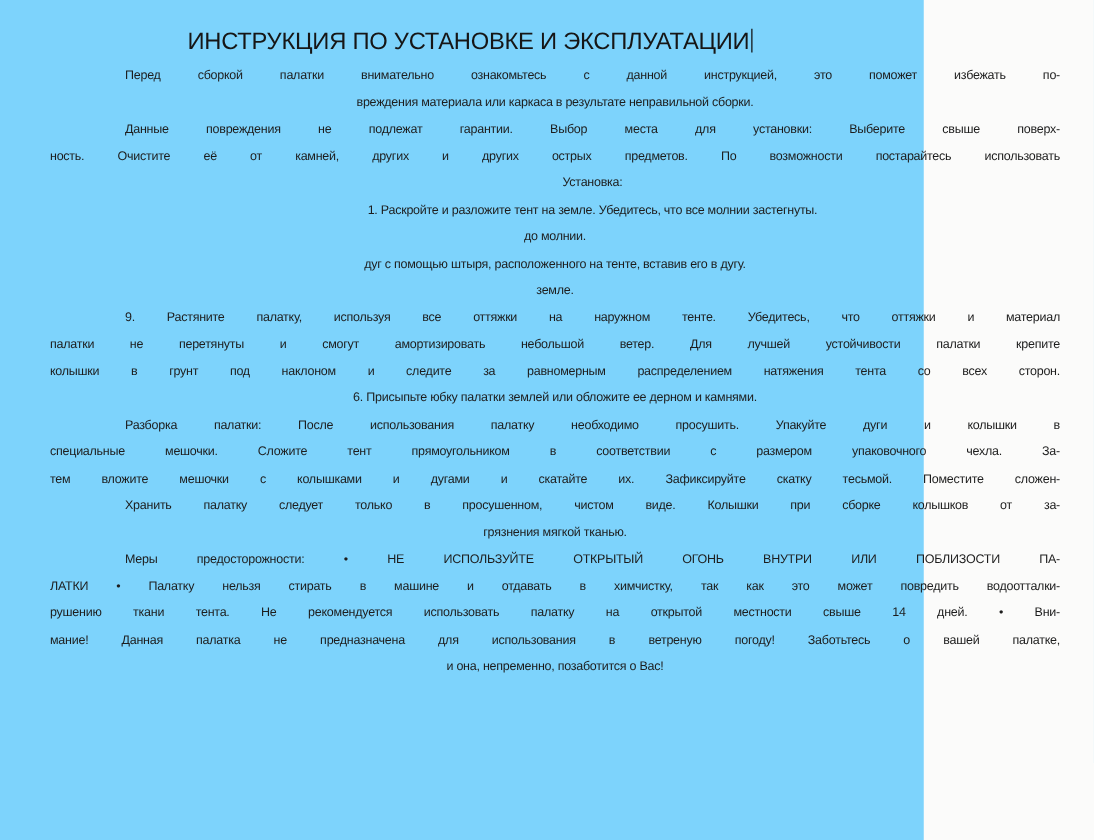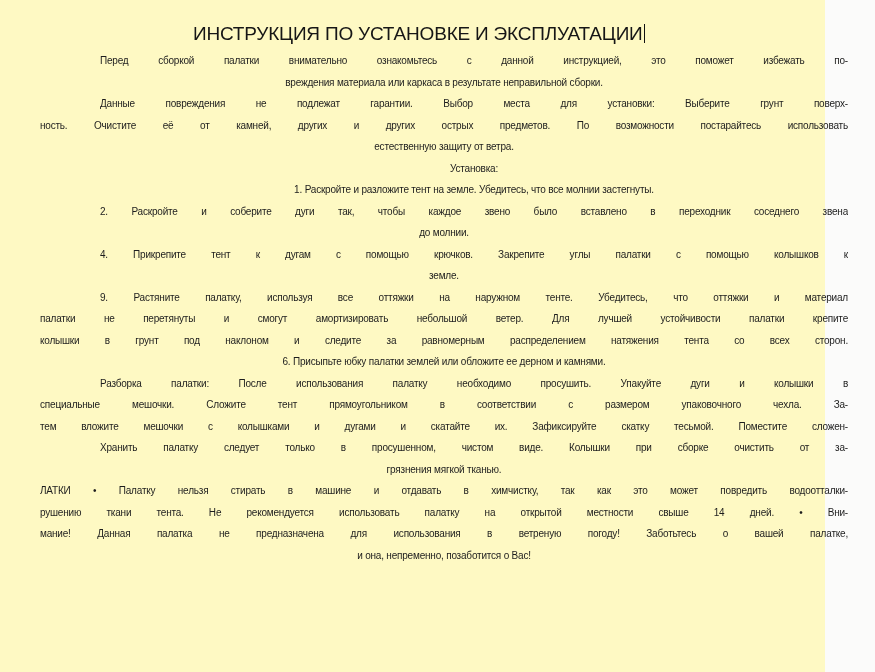--- a/index.html
+++ b/index.html
@@ -10,24 +10,24 @@
   body {
     width: 875px;
     height: 672px;
     overflow: hidden;
     font-family: "Liberation Sans", "DejaVu Sans", sans-serif;
     color: #1d1d1d;
     -webkit-font-smoothing: antialiased;
   }
   .doc-page {
     box-sizing: border-box;
-    width: 825px;
+    width: 739px;
     height: 672px;
     padding: 20px 27px 0 40px;
-    background: #fef9c3;
+    background: #7dd3fc;
   }
   .doc-title {
     text-align: center;
     font-size: 19px;
     line-height: 27px;
     letter-spacing: -0.2px;
     white-space: nowrap;
     margin-bottom: 3px;
     color: #161616;
   }
@@ -65,36 +65,35 @@
 </head>
 <body>
 
 <div class="doc-page">
   <div class="doc-title">
     <span>ИНСТРУКЦИЯ ПО УСТАНОВКЕ И ЭКСПЛУАТАЦИИ</span><span class="text-cursor"></span>
   </div>
   <div class="doc-lines">
       <div class="line justify indent">Перед сборкой палатки внимательно ознакомьтесь с данной инструкцией, это поможет избежать по-</div>
       <div class="line left">вреждения материала или каркаса в результате неправильной сборки.</div>
-      <div class="line justify indent">Данные повреждения не подлежат гарантии. Выбор места для установки: Выберите грунт поверх-</div>
+      <div class="line justify indent">Данные повреждения не подлежат гарантии. Выбор места для установки: Выберите свыше поверх-</div>
       <div class="line justify">ность. Очистите её от камней, других и других острых предметов. По возможности постарайтесь использовать</div>
-      <div class="line left">естественную защиту от ветра.</div>
       <div class="line left indent">Установка:</div>
       <div class="line left indent">1. Раскройте и разложите тент на земле. Убедитесь, что все молнии застегнуты.</div>
-      <div class="line justify indent">2. Раскройте и соберите дуги так, чтобы каждое звено было вставлено в переходник соседнего звена</div>
       <div class="line left">до молнии.</div>
-      <div class="line justify indent">4. Прикрепите тент к дугам с помощью крючков. Закрепите углы палатки с помощью колышков к</div>
+      <div class="line left">дуг с помощью штыря, расположенного на тенте, вставив его в дугу.</div>
       <div class="line left">земле.</div>
       <div class="line justify indent">9. Растяните палатку, используя все оттяжки на наружном тенте. Убедитесь, что оттяжки и материал</div>
       <div class="line justify">палатки не перетянуты и смогут амортизировать небольшой ветер. Для лучшей устойчивости палатки крепите</div>
       <div class="line justify">колышки в грунт под наклоном и следите за равномерным распределением натяжения тента со всех сторон.</div>
       <div class="line left">6. Присыпьте юбку палатки землей или обложите ее дерном и камнями.</div>
       <div class="line justify indent">Разборка палатки: После использования палатку необходимо просушить. Упакуйте дуги и колышки в</div>
       <div class="line justify">специальные мешочки. Сложите тент прямоугольником в соответствии с размером упаковочного чехла. За-</div>
       <div class="line justify">тем вложите мешочки с колышками и дугами и скатайте их. Зафиксируйте скатку тесьмой. Поместите сложен-</div>
-      <div class="line justify indent">Хранить палатку следует только в просушенном, чистом виде. Колышки при сборке очистить от за-</div>
+      <div class="line justify indent">Хранить палатку следует только в просушенном, чистом виде. Колышки при сборке колышков от за-</div>
       <div class="line left">грязнения мягкой тканью.</div>
+      <div class="line justify indent">Меры предосторожности: • НЕ ИСПОЛЬЗУЙТЕ ОТКРЫТЫЙ ОГОНЬ ВНУТРИ ИЛИ ПОБЛИЗОСТИ ПА-</div>
       <div class="line justify">ЛАТКИ • Палатку нельзя стирать в машине и отдавать в химчистку, так как это может повредить водоотталки-</div>
       <div class="line justify">рушению ткани тента. Не рекомендуется использовать палатку на открытой местности свыше 14 дней. • Вни-</div>
       <div class="line justify">мание! Данная палатка не предназначена для использования в ветреную погоду! Заботьтесь о вашей палатке,</div>
       <div class="line left">и она, непременно, позаботится о Вас!</div>
     </div>
 </div>
 
 </body></html>

